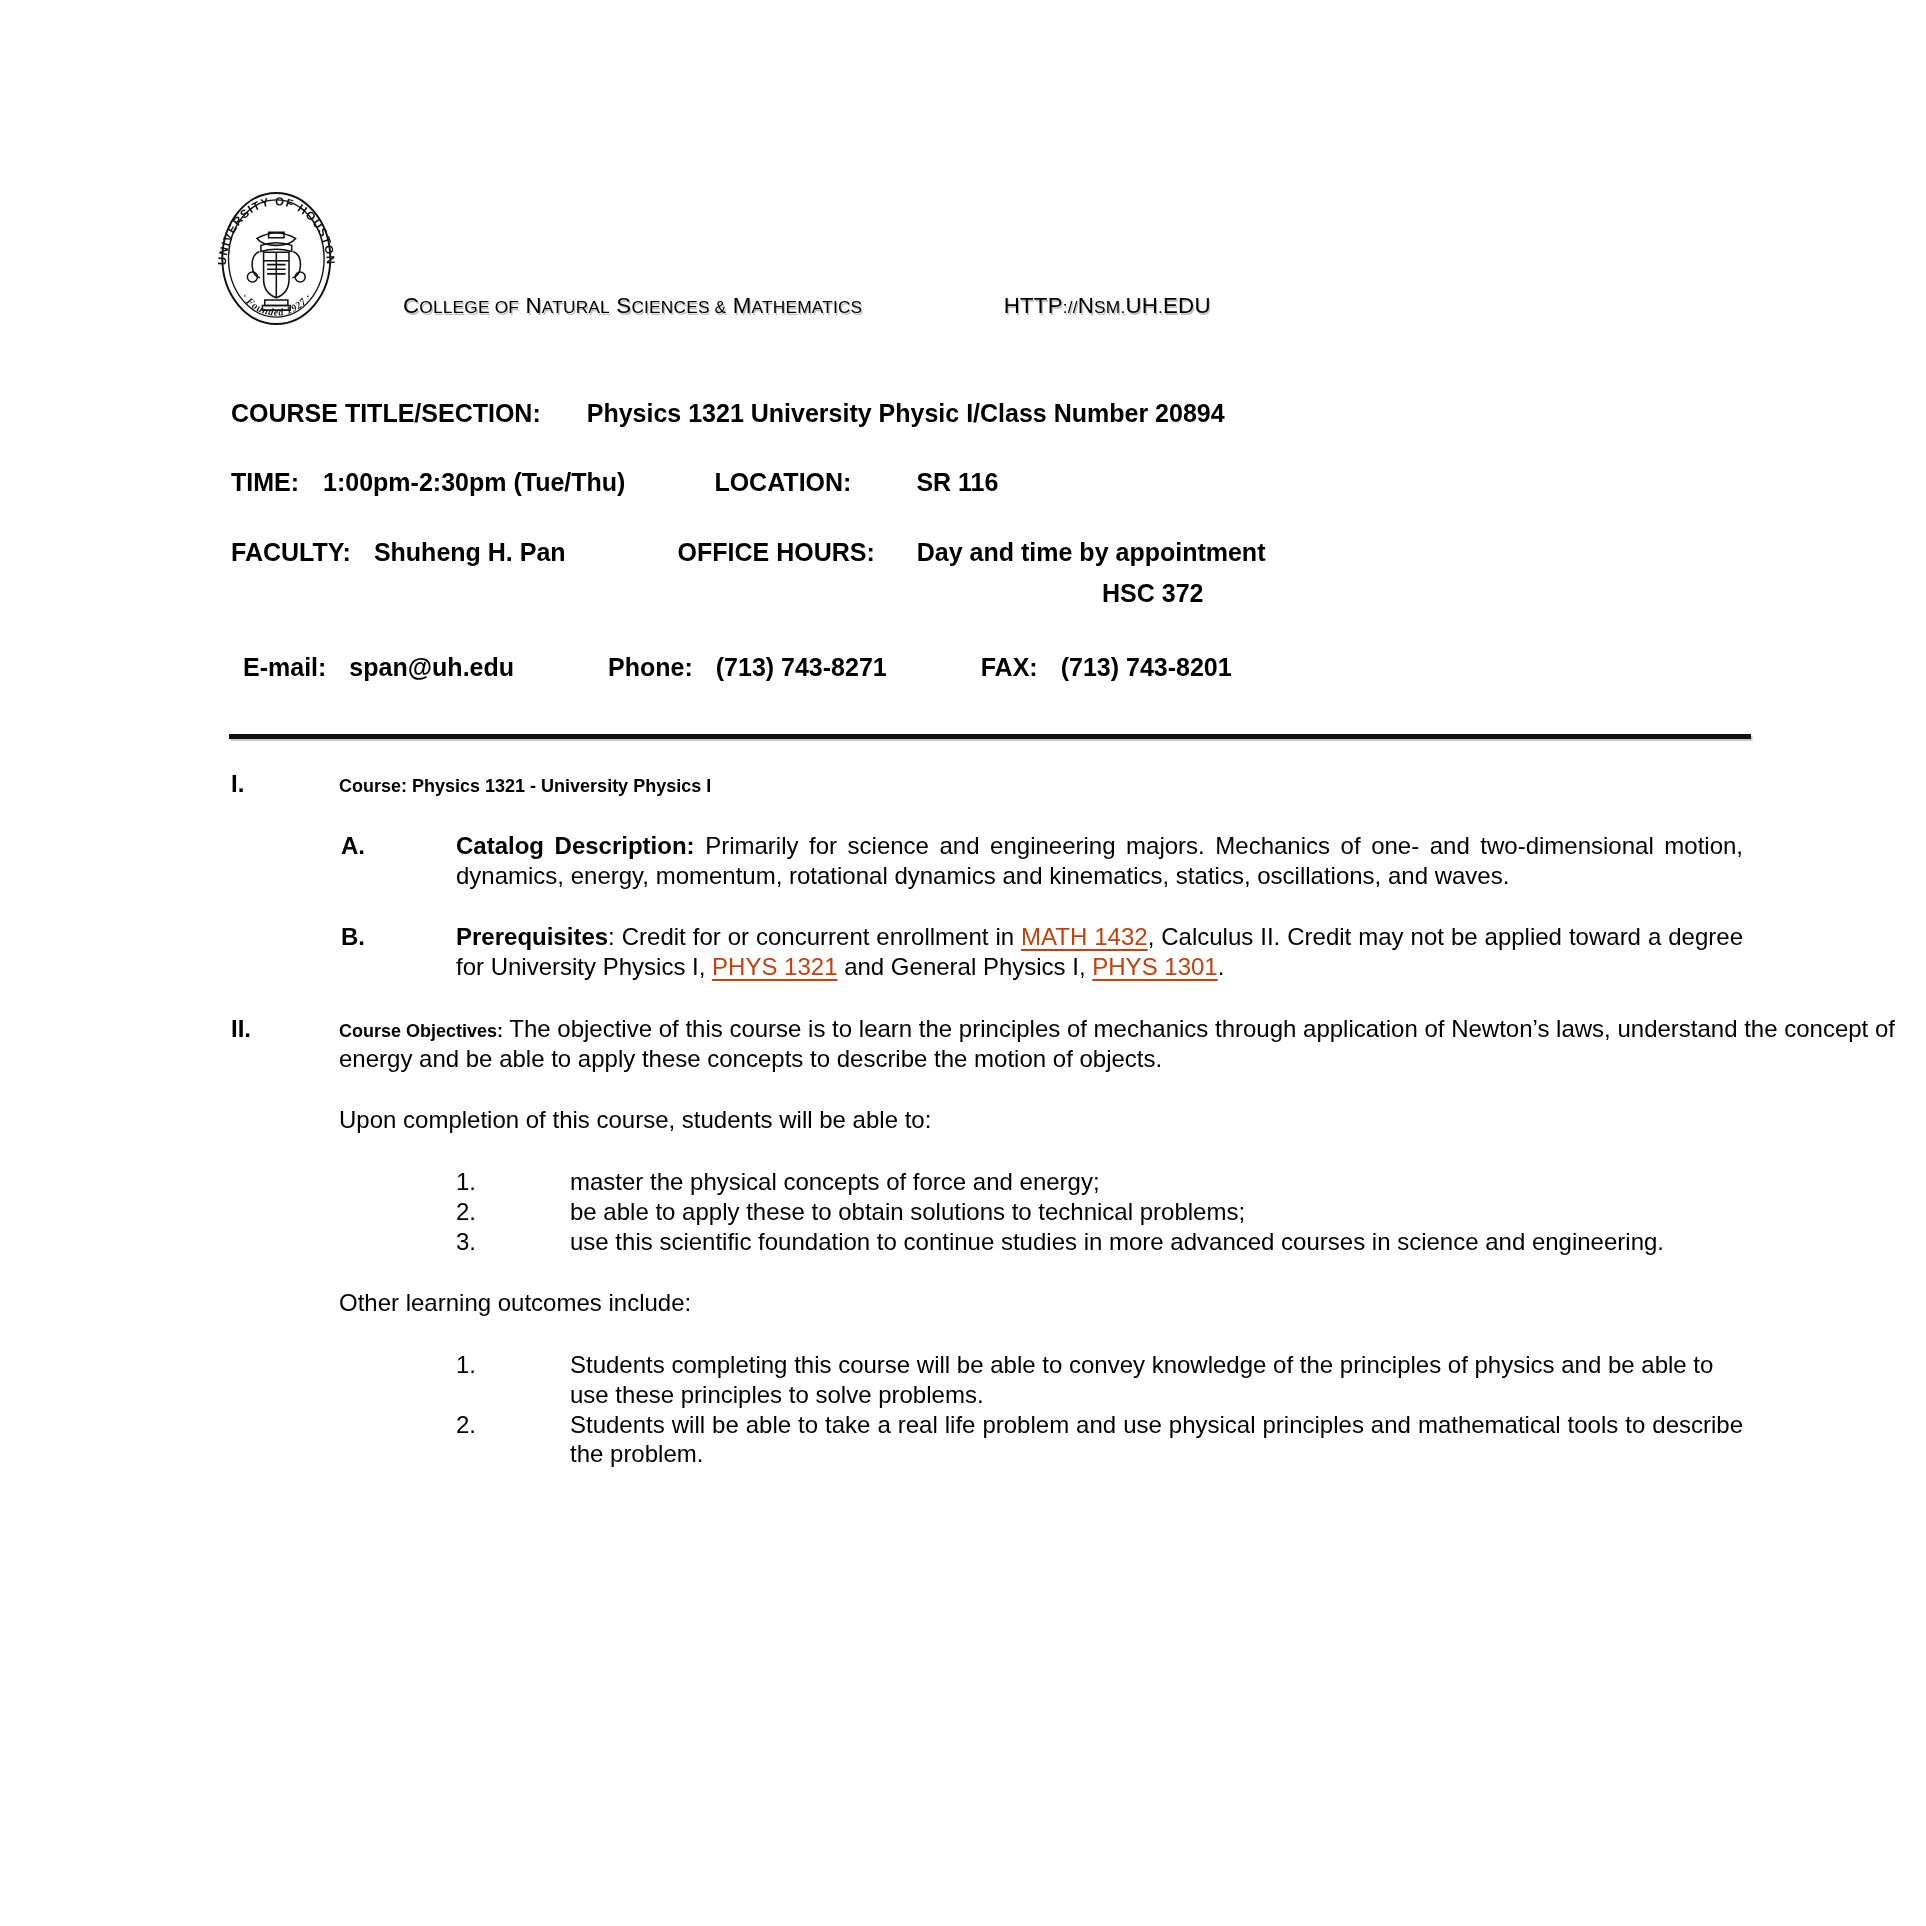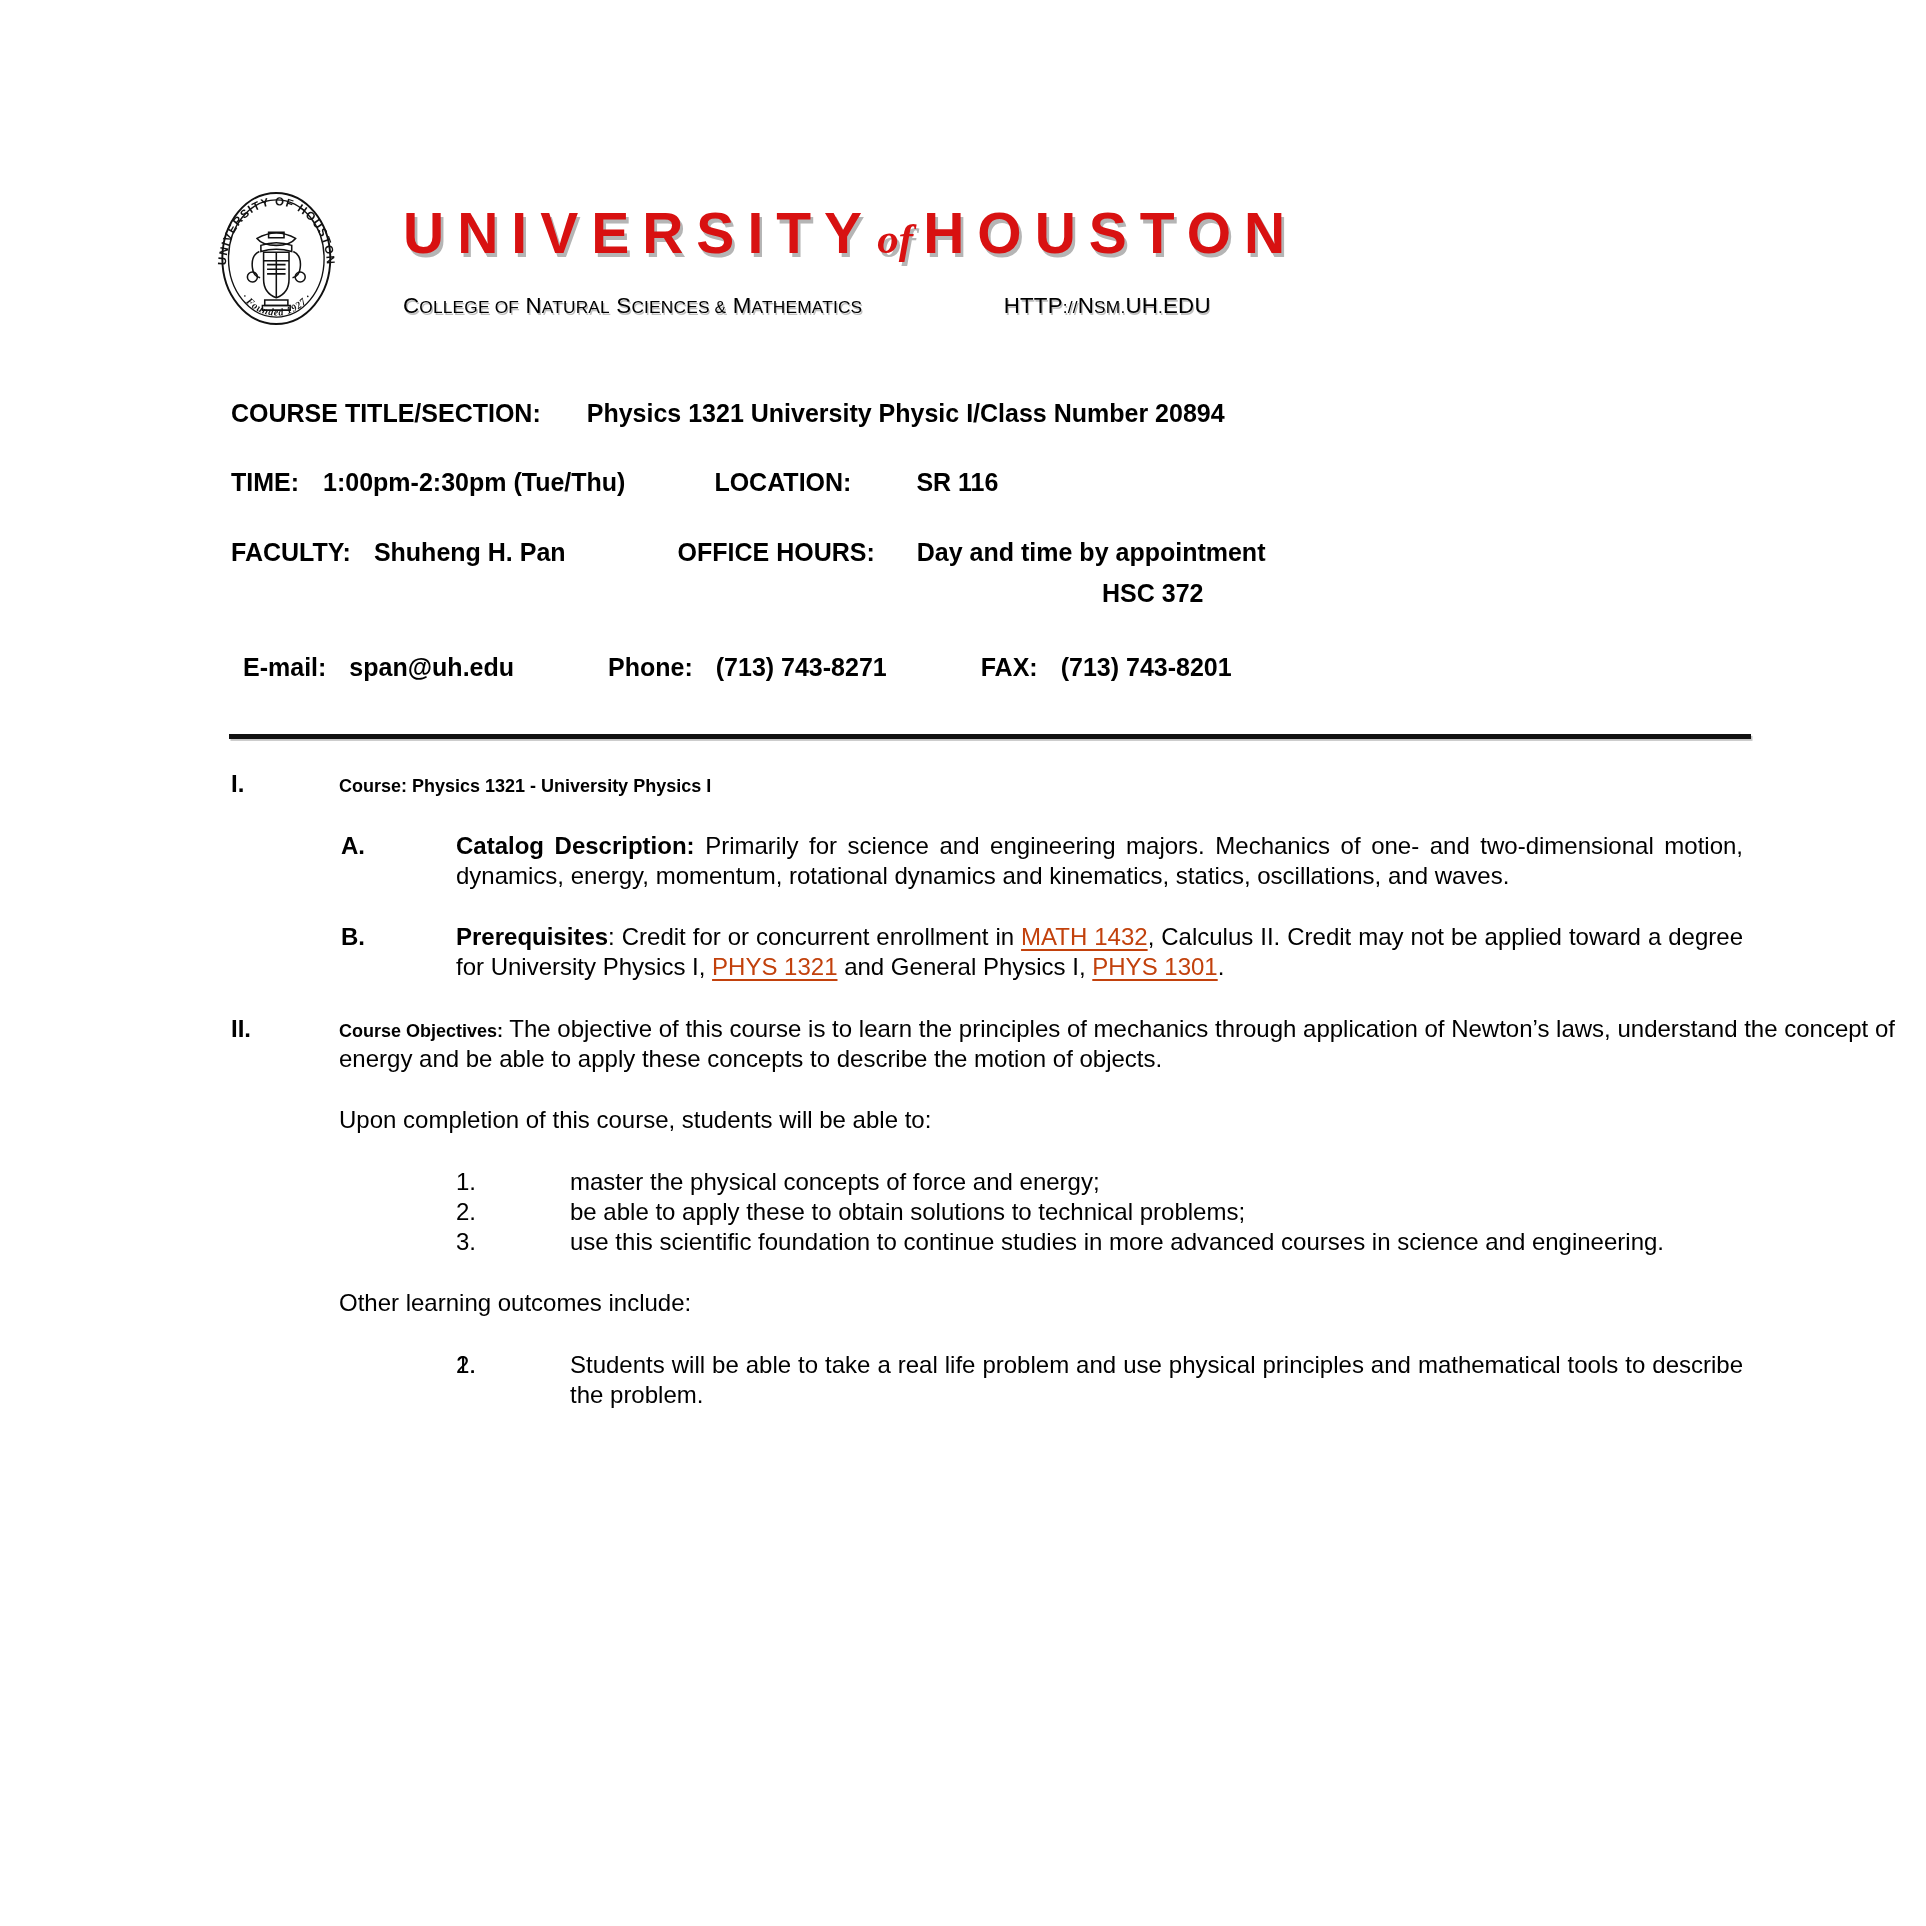--- a/index.html
+++ b/index.html
@@ -239,23 +239,20 @@
           <path d="M172 164 v118"></path>
           <path d="M148 196 h48 M148 208 h48 M148 220 h48"></path>
           <ellipse cx="110" cy="228" rx="13" ry="13"></ellipse>
           <ellipse cx="234" cy="228" rx="13" ry="13"></ellipse>
           <path d="M142 288 h60 v14 h-60 z"></path>
           <path d="M136 302 h72 v12 h-72 z"></path>
         </g>
       </svg>
     </div>
 
-    <div class="uh-wordmark">
-      <span>UNIVERSITY</span><span class="of">of</span><span>HOUSTON</span>
-    </div>
 
     <div class="college-line">
       <span class="smallcaps">
         <span class="cap">C</span><span class="sc">OLLEGE OF</span> <span class="cap">N</span><span class="sc">ATURAL</span> <span class="cap">S</span><span class="sc">CIENCES &amp;</span> <span class="cap">M</span><span class="sc">ATHEMATICS</span>
       </span>
       <span class="smallcaps college-url">
         <span class="cap">HTTP</span><span class="sc">://</span><span class="cap">N</span><span class="sc">SM.</span><span class="cap">UH</span><span class="sc">.</span><span class="cap">EDU</span>
       </span>
     </div>
   </div>
@@ -321,21 +318,21 @@
       <span class="num-marker">3.</span><span>use this scientific foundation to continue studies in more advanced courses in science and engineering.</span>
     </div>
 
     <div class="spacer-md"></div>
 
     <div class="para-indent">Other learning outcomes include:</div>
 
     <div class="spacer-md"></div>
 
     <div class="numlist">
-      <span class="num-marker">1.</span>
+      <span class="num-marker">1.</span><span>Students completing this course will be able to convey knowledge of the principles of physics and be able to use these principles to solve problems.</span>
     </div>
     <div class="numlist just">
       <span class="num-marker">2.</span><span>Students will be able to take a real life problem and use physical principles and mathematical tools to describe the problem.</span>
     </div>
 
   </div>
 
 </div>
 
 

